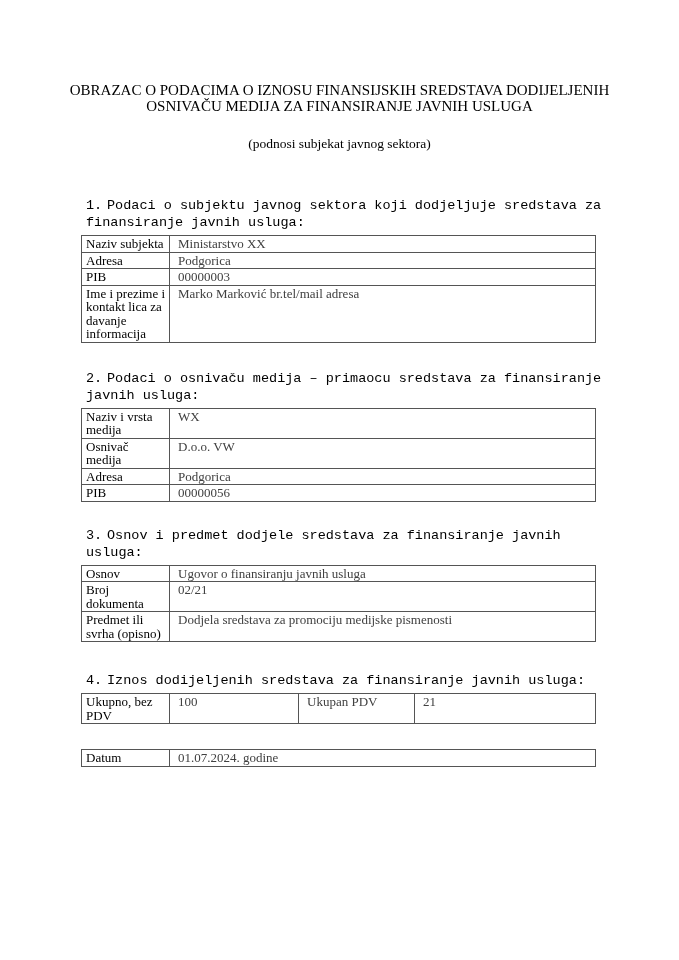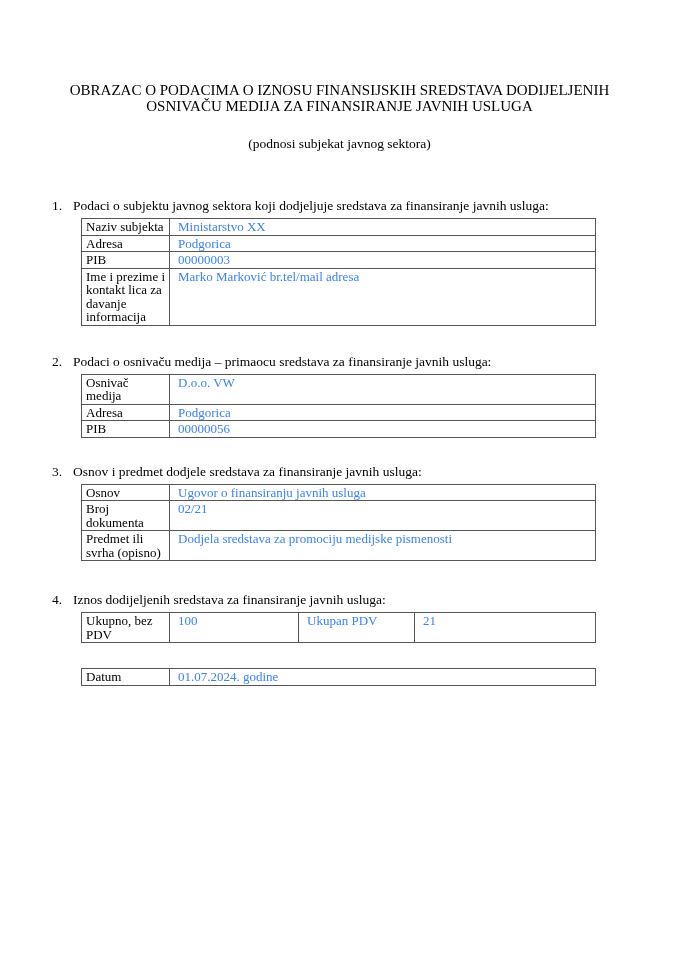--- a/index.html
+++ b/index.html
@@ -21,24 +21,25 @@
   .title .tline { display:block; }
 
   .subtitle {
     margin:22px 0 10px 0;
     text-align:center;
     font-size:13.5px;
     line-height:16px;
   }
 
   .section .heading {
-    margin-left:52px;
+    margin-left:86px;
     margin-right:60px;
     font-size:13.5px;
     line-height:17px;
+    font-family:Liberation Mono, monospace;
   }
   .heading .num { display:inline-block; width:21px; }
 
   .s1 { margin-top:45px; }
   .s2 { margin-top:27px; }
   .s3 { margin-top:25px; }
   .s4 { margin-top:30px; }
   .s5 { margin-top:25px; }
 
   table.form-table {
@@ -49,21 +50,21 @@
   }
   .form-table td {
     border:1px solid #555;
     font-size:13px;
     line-height:13.5px;
     padding:1px 3px 1px 4px;
     vertical-align:top;
     overflow:hidden;
   }
   .form-table td.lbl { color:#000; }
-  .form-table td.val { color:#3b82f6; padding-left:8px; }
+  .form-table td.val { color:#404040; padding-left:8px; }
 
   col.c-label { width:88px; }
   col.c-value { width:426px; }
   
   col.c4-1 { width:88px; }
   col.c4-2 { width:129px; }
   col.c4-3 { width:116px; }
   col.c4-4 { width:181px; }
 </style>
 </head>
@@ -111,20 +112,24 @@
   <div class="section s2">
     <div class="heading">
       <span class="num">2.</span><span class="htext">Podaci o osnivaču medija – primaocu sredstava za finansiranje javnih usluga:</span>
     </div>
     <table class="form-table">
       <colgroup>
           <col class="c-label">
           <col class="c-value">
         </colgroup>
       <tbody>
+          <tr>
+        <td class="lbl">Naziv i vrsta medija</td>
+        <td class="val">WX</td>
+      </tr>
       <tr>
         <td class="lbl">Osnivač medija</td>
         <td class="val">D.o.o. VW</td>
       </tr>
       <tr>
         <td class="lbl">Adresa</td>
         <td class="val">Podgorica</td>
       </tr>
       <tr>
         <td class="lbl">PIB</td>

